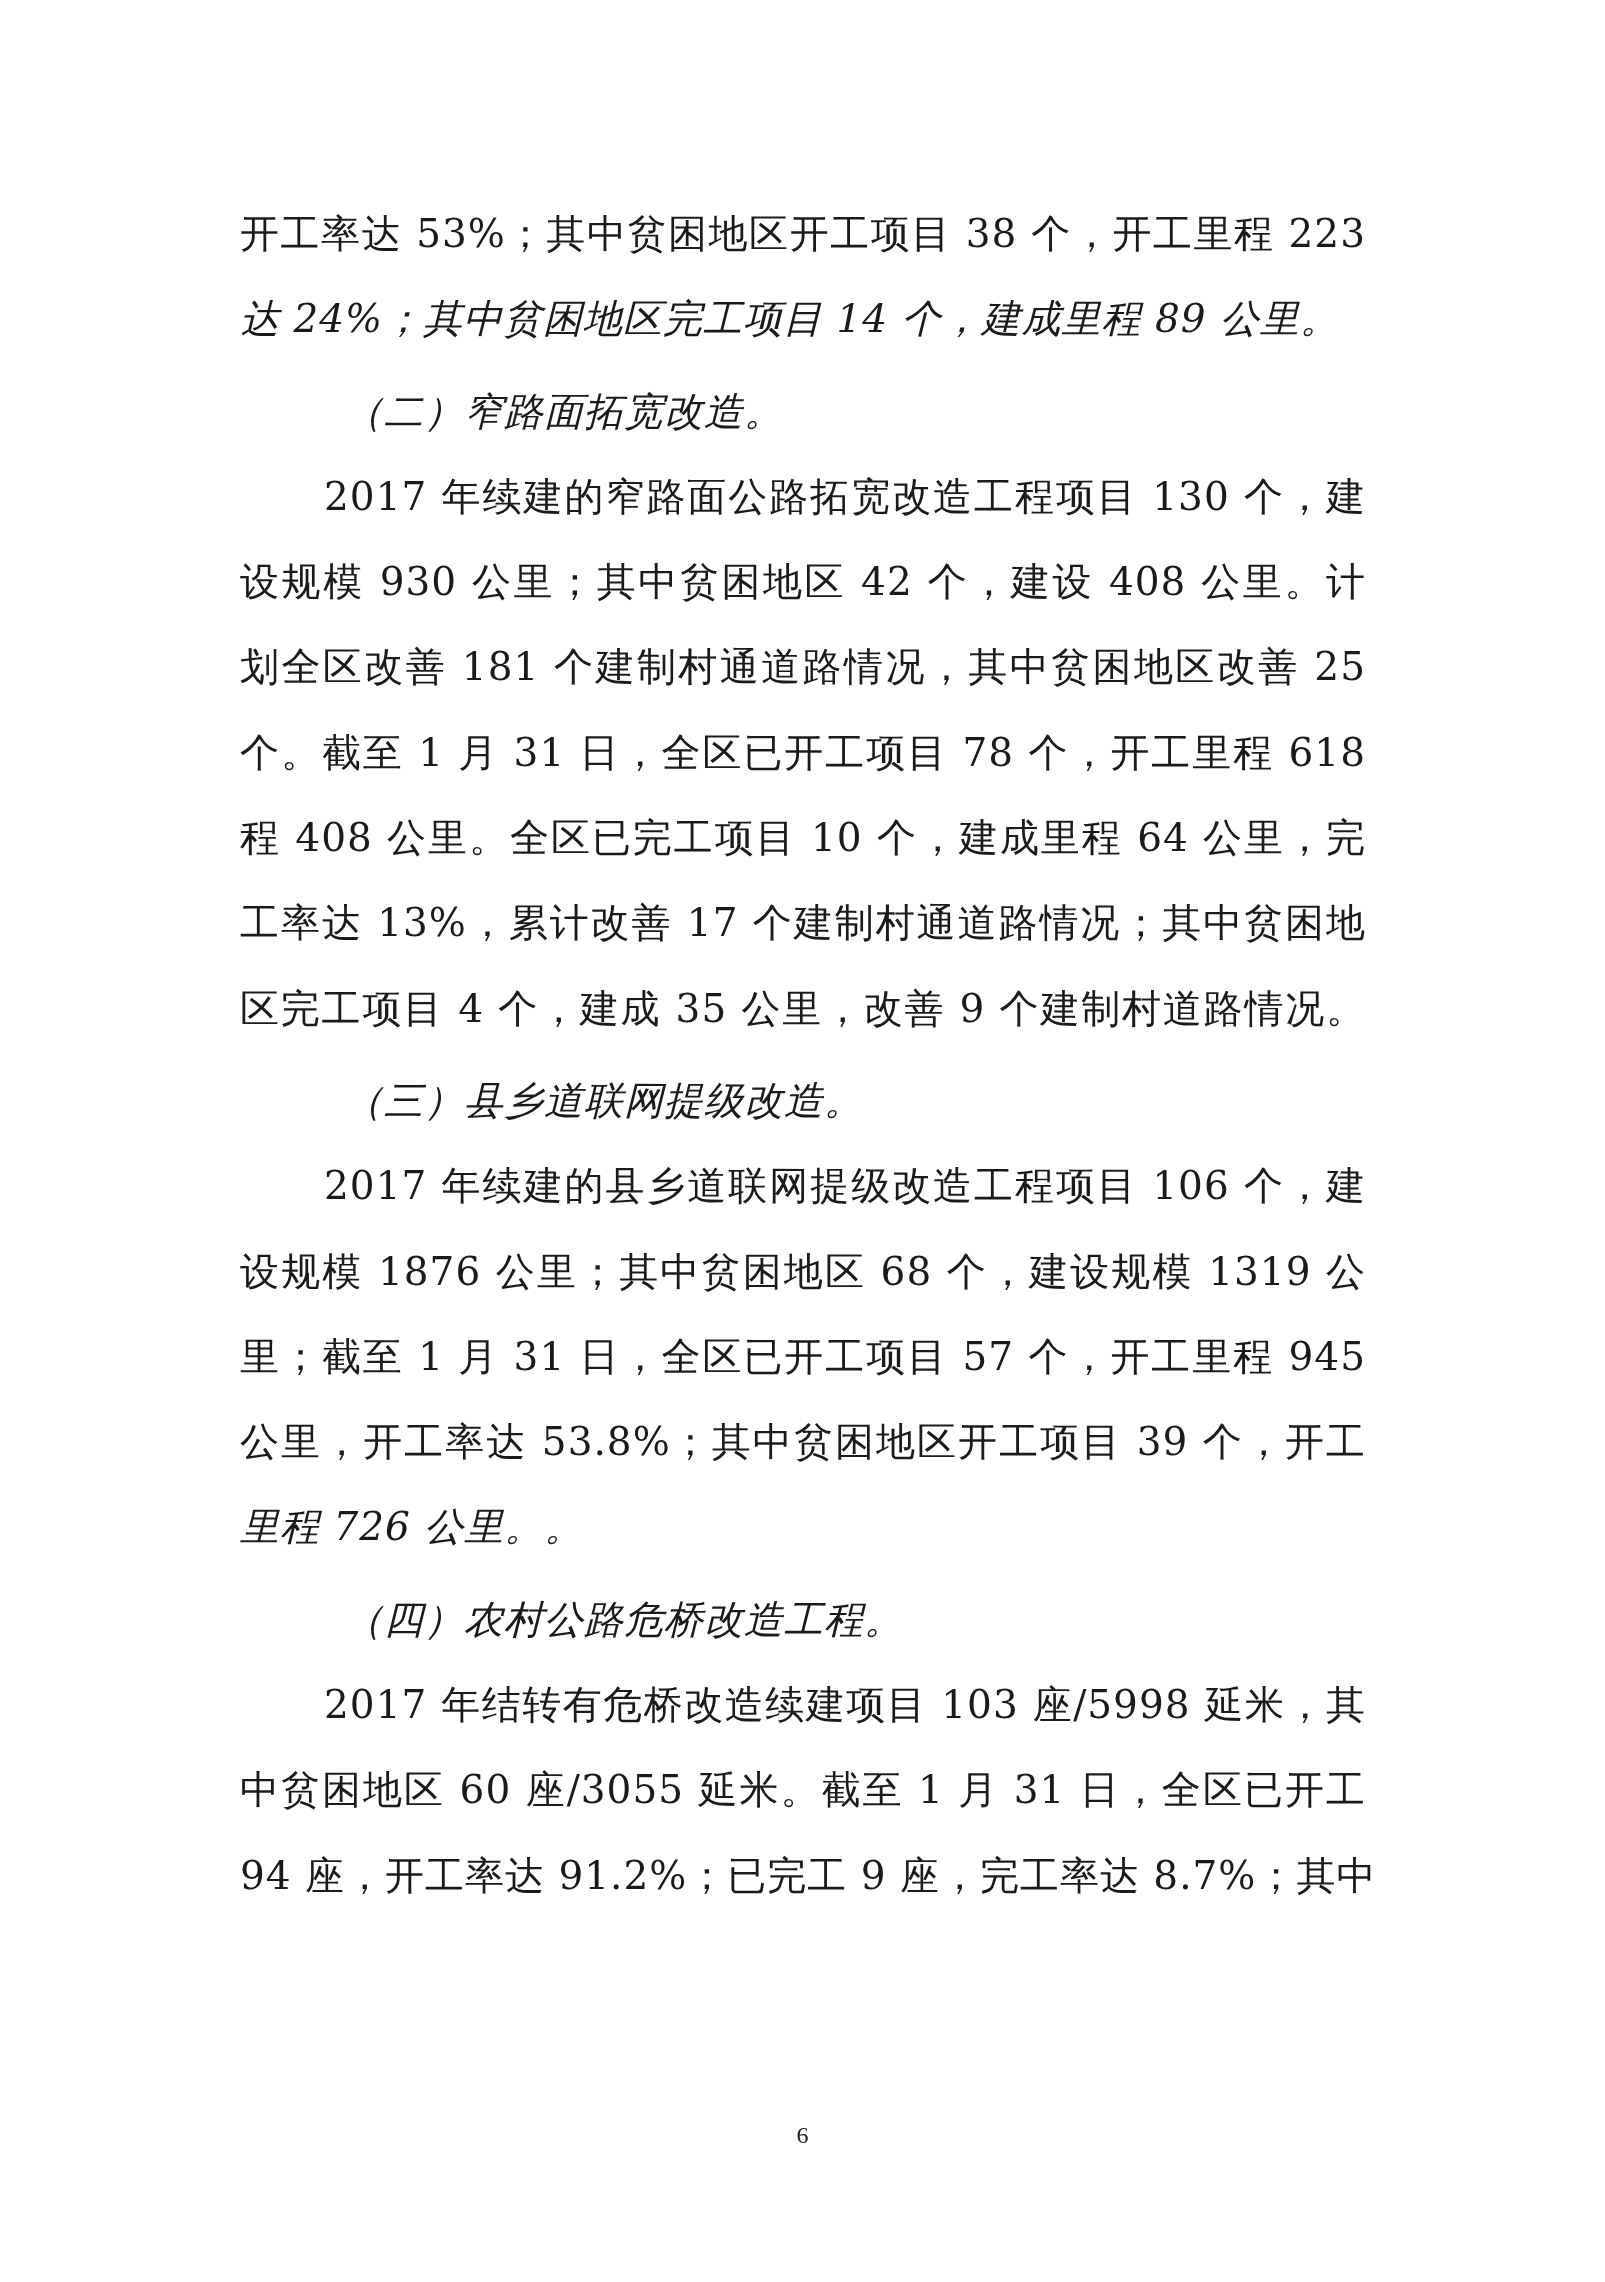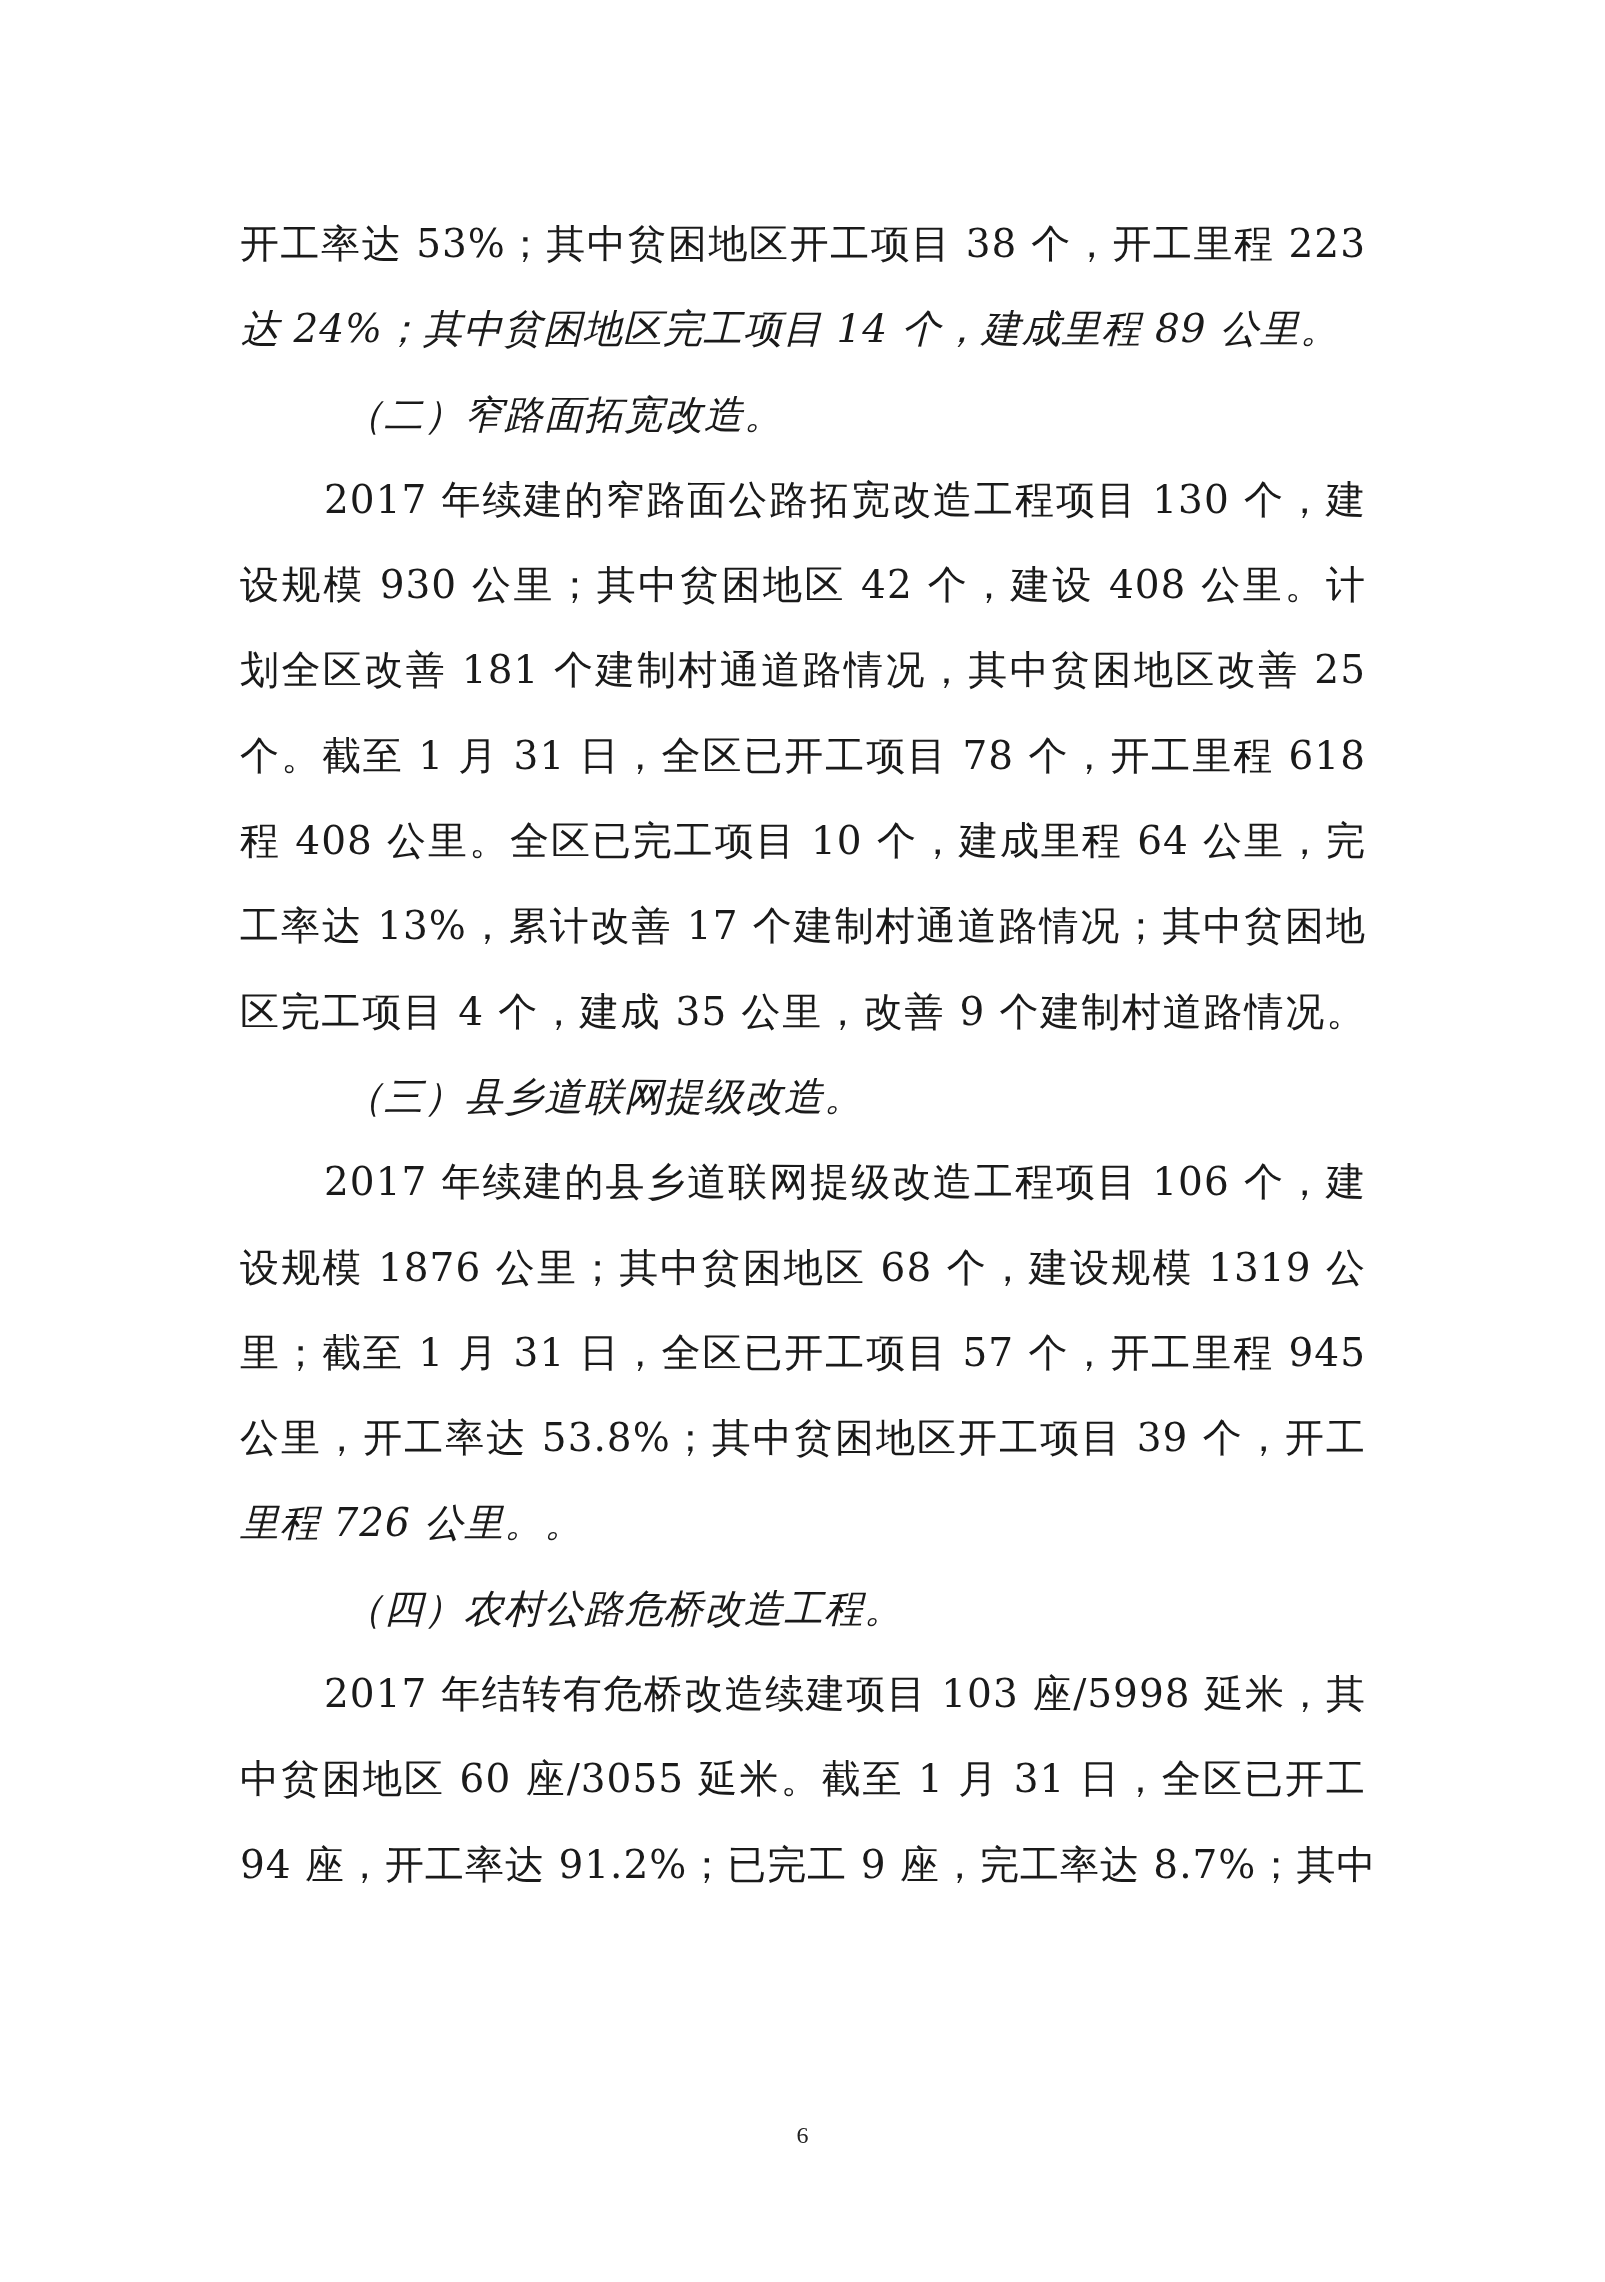--- a/index.html
+++ b/index.html
@@ -11,41 +11,42 @@
       width: 1605px;
       height: 2282px;
       position: relative;
       overflow: hidden;
       font-family: "DejaVu Serif", "Liberation Serif", serif;
       color: #1a1a1a;
     }
     .page {
       position: absolute;
       left: 240px;
-      top: 214px;
+      top: 204px;
       width: 1126px;
     }
     .line {
       height: 85.3px;
       line-height: 60px;
       font-size: 39px;
       white-space: nowrap;
       letter-spacing: 1px;
       display: block;
     }
     .line.just {
       text-align: justify;
       text-align-last: justify;
     }
     .line.left {
       text-align: left;
       font-style: italic;
     }
     .heading {
       padding-left: 104px;
+      margin-top: 7px;
     }
     .indent {
       padding-left: 84px;
     }
     .page-number {
       position: absolute;
       top: 2122px;
       left: 0;
       width: 1605px;
       text-align: center;

